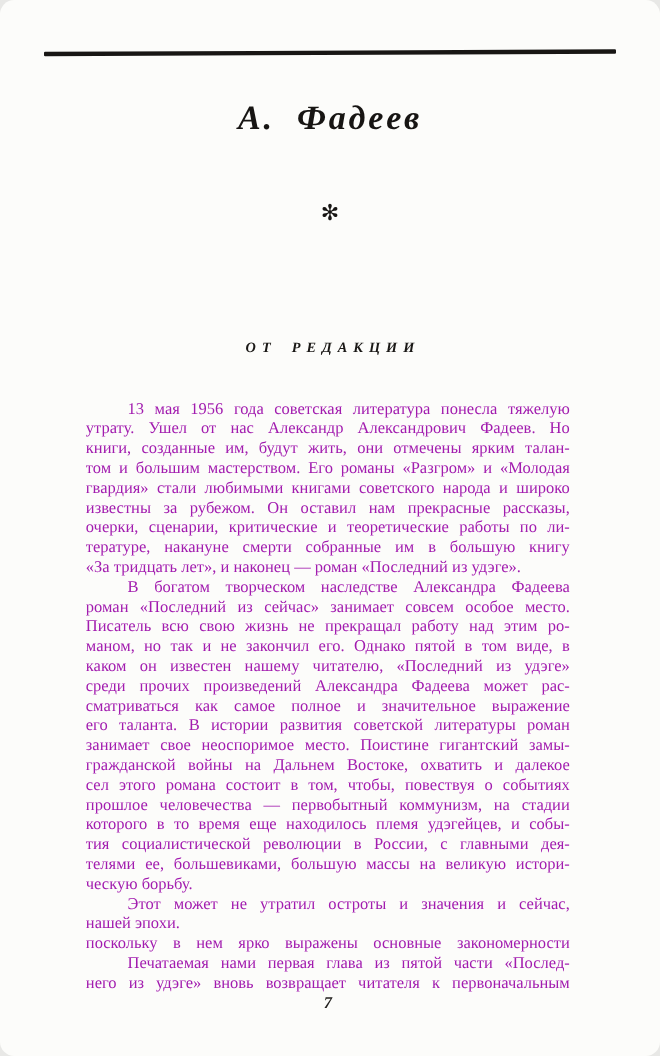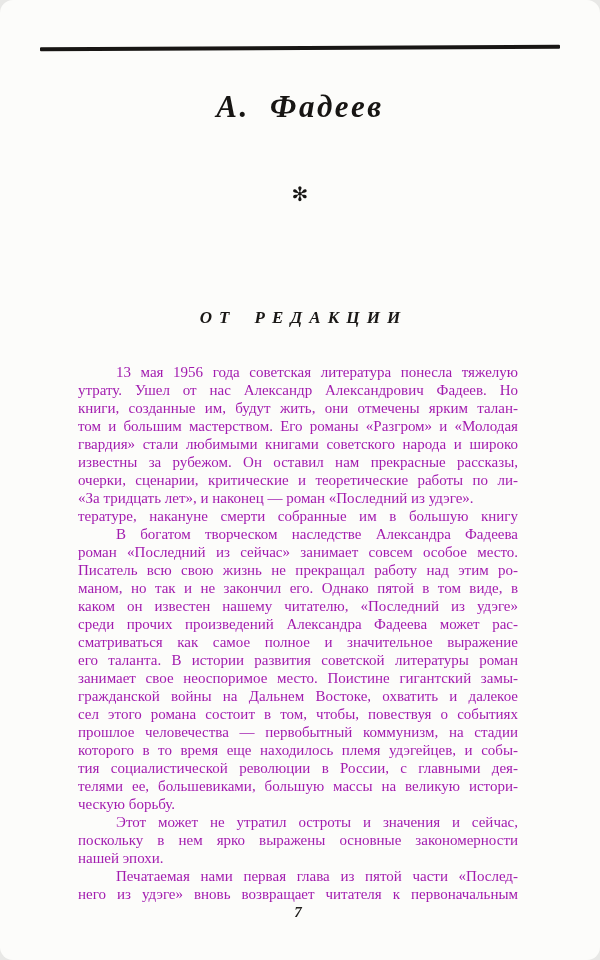--- a/index.html
+++ b/index.html
@@ -53,21 +53,21 @@
     color: #171513;
   }
   .section-heading {
     position: absolute;
     left: 0;
     top: 309px;
     width: 100%;
     text-align: center;
     font-style: italic;
     font-weight: bold;
-    font-size: 17px;
+    font-size: 13px;
     letter-spacing: 0.42em;
     word-spacing: 0.38em;
     line-height: 1;
     color: #1a1816;
     padding-left: 0.42em;
     box-sizing: border-box;
   }
   .body-text {
     position: absolute;
     left: 78px;
@@ -119,22 +119,22 @@
 
   <div class="body-text">
       <div class="para">
         <div class="line indent">13 мая 1956 года советская литература понесла тяжелую</div>
         <div class="line">утрату. Ушел от нас Александр Александрович Фадеев. Но</div>
         <div class="line">книги, созданные им, будут жить, они отмечены ярким талан-</div>
         <div class="line">том и большим мастерством. Его романы «Разгром» и «Молодая</div>
         <div class="line">гвардия» стали любимыми книгами советского народа и широко</div>
         <div class="line">известны за рубежом. Он оставил нам прекрасные рассказы,</div>
         <div class="line">очерки, сценарии, критические и теоретические работы по ли-</div>
+        <div class="line">тературе, накануне смерти собранные им в большую книгу</div>
         <div class="line last">«За тридцать лет», и наконец — роман «Последний из удэге».</div>
-        <div class="line">тературе, накануне смерти собранные им в большую книгу</div>
       </div>
       <div class="para">
         <div class="line indent">В богатом творческом наследстве Александра Фадеева</div>
         <div class="line">роман «Последний из сейчас» занимает совсем особое место.</div>
         <div class="line">Писатель всю свою жизнь не прекращал работу над этим ро-</div>
         <div class="line">маном, но так и не закончил его. Однако пятой в том виде, в</div>
         <div class="line">каком он известен нашему читателю, «Последний из удэге»</div>
         <div class="line">среди прочих произведений Александра Фадеева может рас-</div>
         <div class="line">сматриваться как самое полное и значительное выражение</div>
         <div class="line">его таланта. В истории развития советской литературы роман</div>
@@ -142,22 +142,22 @@
         <div class="line">гражданской войны на Дальнем Востоке, охватить и далекое</div>
         <div class="line">сел этого романа состоит в том, чтобы, повествуя о событиях</div>
         <div class="line">прошлое человечества — первобытный коммунизм, на стадии</div>
         <div class="line">которого в то время еще находилось племя удэгейцев, и собы-</div>
         <div class="line">тия социалистической революции в России, с главными дея-</div>
         <div class="line">телями ее, большевиками, большую массы на великую истори-</div>
         <div class="line last">ческую борьбу.</div>
       </div>
       <div class="para">
         <div class="line indent">Этот может не утратил остроты и значения и сейчас,</div>
+        <div class="line last">нашей эпохи.</div>
         <div class="line">поскольку в нем ярко выражены основные закономерности</div>
-        <div class="line last">нашей эпохи.</div>
       </div>
       <div class="para">
         <div class="line indent">Печатаемая нами первая глава из пятой части «Послед-</div>
         <div class="line">него из удэге» вновь возвращает читателя к первоначальным</div>
       </div>
     </div>
 
   <div class="page-number">7</div>
 
 </div>

